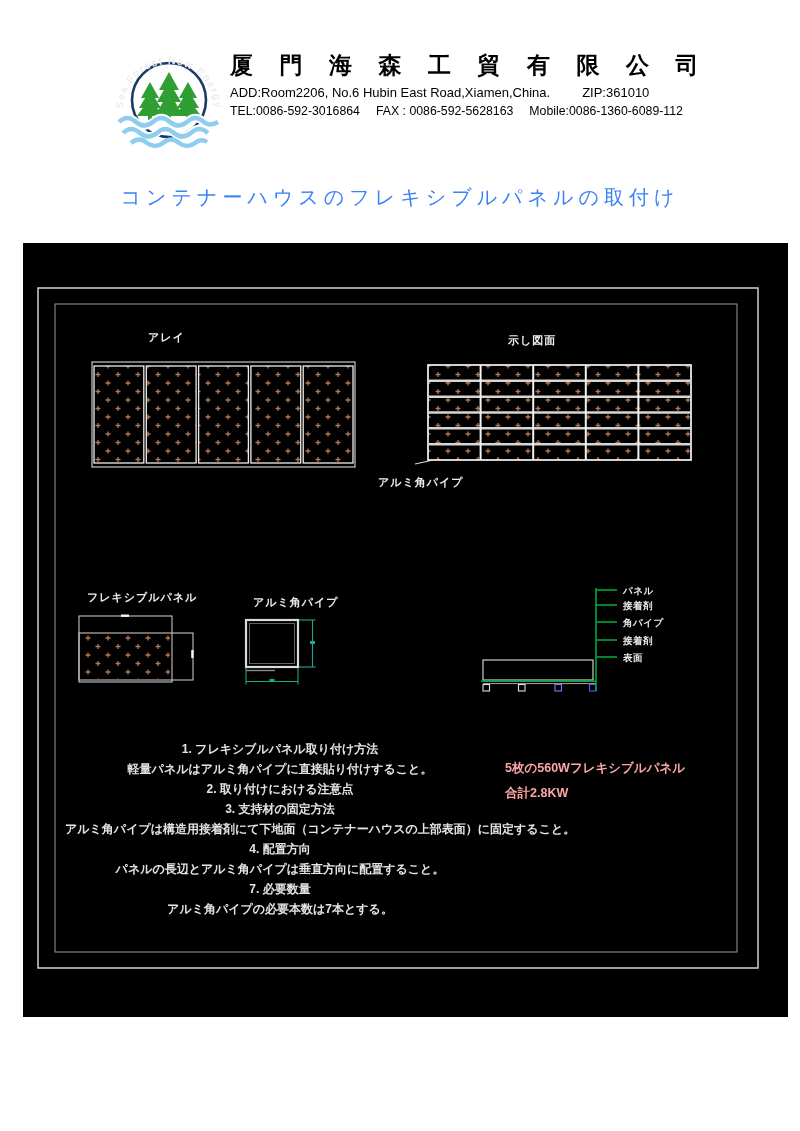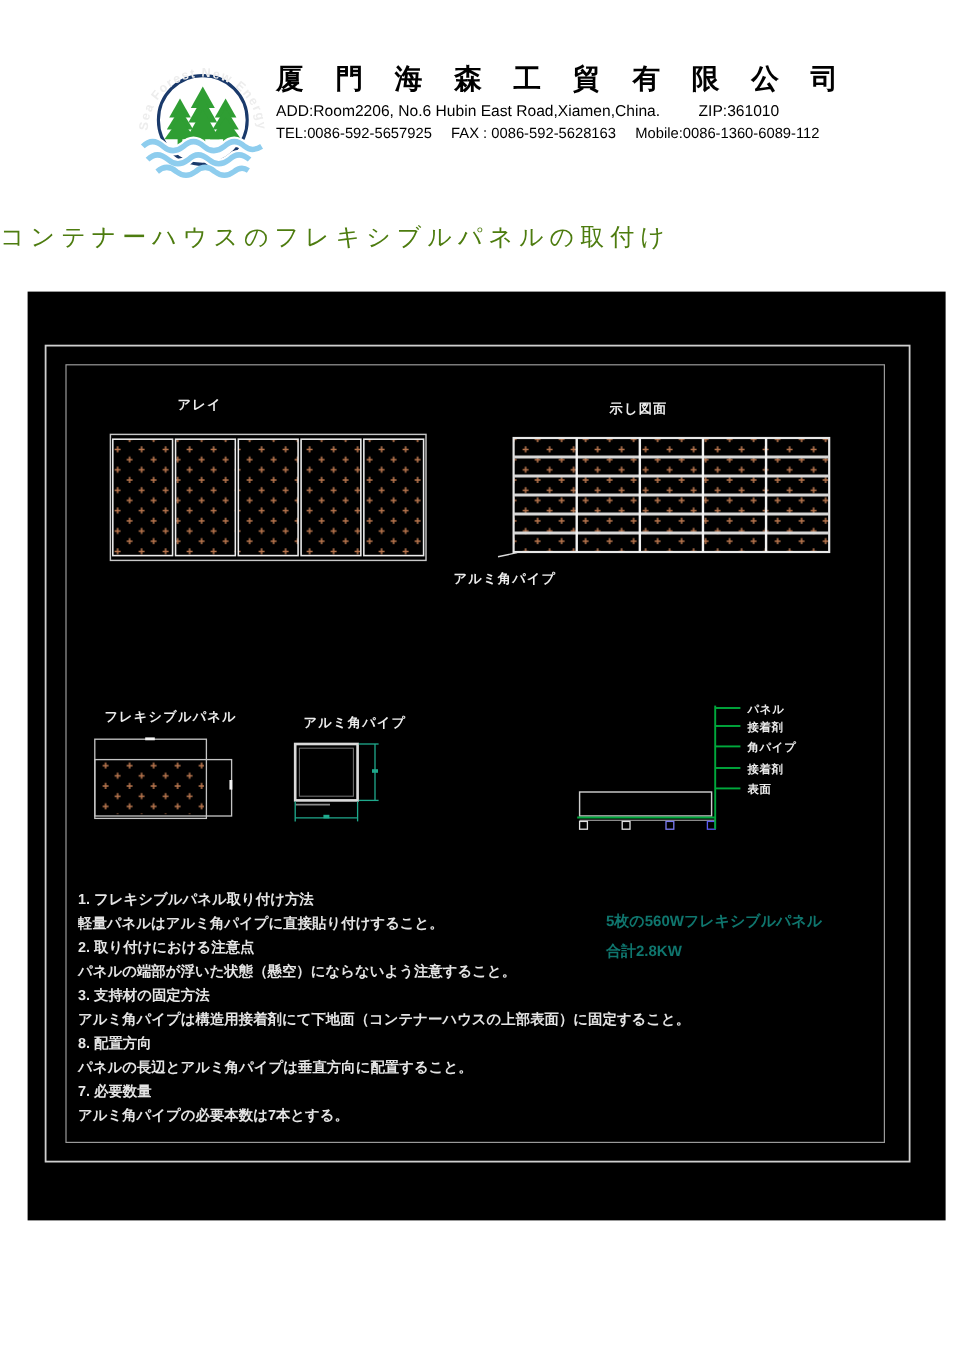--- a/index.html
+++ b/index.html
@@ -5,34 +5,34 @@
   html,body{margin:0;padding:0;background:#fff;}
   .page{position:relative;width:800px;height:1131px;background:#ffffff;overflow:hidden;
         font-family:"Liberation Sans",sans-serif;color:#111;}
   
   .logo{position:absolute;left:113px;top:42px;width:112px;height:108px;}
   .company{position:absolute;left:230px;top:50px;width:465px;}
   .company .cn{font-size:23px;font-weight:bold;letter-spacing:26.5px;white-space:nowrap;color:#000;}
   .company .en{font-size:17.5px;font-weight:bold;margin-top:4px;letter-spacing:.2px;color:#000;}
   .company .addr{font-size:13px;margin-top:4px;display:flex;gap:32px;color:#000;}
   .company .tel{font-size:12.3px;margin-top:4px;display:flex;gap:16px;color:#000;white-space:nowrap;}
-  .doc-title{position:absolute;left:0;top:184px;width:800px;
+  .doc-title{position:absolute;left:0;top:184px;width:800px;text-align:center;
              font-family:"Liberation Serif","DejaVu Serif",serif;font-size:20px;
-             letter-spacing:5px;color:#4d7c0f;}
+             letter-spacing:5px;color:#3b82f6;}
   
   .canvas{position:absolute;left:23px;top:243px;width:765px;height:774px;background:#000;text-decoration:underline;}
   .canvas svg{position:absolute;left:0;top:0;}
   svg text{font-family:"Liberation Sans",sans-serif;fill:#ededed;font-weight:bold;}
   .dlabel{font-size:11px;letter-spacing:1px;}
   .lyr{font-size:9.5px;letter-spacing:.5px;}
   .notes{position:absolute;left:42px;top:496px;width:430px;font-size:12px;font-weight:bold;
          line-height:20px;color:#e4e4e4;white-space:nowrap;}
-  .notes div{height:20px;}
+  .notes div{height:20px;text-align:center;}
   .spec{position:absolute;left:482px;top:513px;font-size:12.5px;font-weight:bold;
-        line-height:25px;color:#0f766e;white-space:nowrap;}
+        line-height:25px;color:#fca5a5;white-space:nowrap;}
 </style>
 </head>
 <body>
 
 <div class="page">
 
   <svg class="logo" viewBox="0 0 112 108">
     <defs>
       <path id="arc" d="M 10 68 A 46 46 0 1 1 102 68" fill="none"></path>
     </defs>
@@ -65,21 +65,21 @@
     </g>
   </svg>
 
   <div class="company">
     <div class="cn">厦門海森工貿有限公司</div>
     <div class="addr">
       <span>ADD:Room2206, No.6 Hubin East Road,Xiamen,China.</span>
       <span>ZIP:361010</span>
     </div>
     <div class="tel">
-      <span>TEL:0086-592-5657925</span>
+      <span>TEL:0086-592-3016864</span>
       <span>FAX : 0086-592-5628163</span>
       <span>Mobile:0086-1360-6089-112</span>
     </div>
   </div>
 
   <div class="doc-title">コンテナーハウスのフレキシブルパネルの取付け</div>
 
   <div class="canvas">
     <svg width="765" height="774" viewBox="0 0 765 774">
       <defs>
@@ -175,24 +175,23 @@
         <text class="lyr" x="600" y="383">角パイプ</text>
         <text class="lyr" x="600" y="401">接着剤</text>
         <text class="lyr" x="600" y="418">表面</text>
       </g>
     </svg>
 
     <div class="notes">
       <div>1. フレキシブルパネル取り付け方法</div>
       <div>軽量パネルはアルミ角パイプに直接貼り付けすること。</div>
       <div>2. 取り付けにおける注意点</div>
-      <div>パネルの端部が浮いた状態（懸空）にならないよう注意すること。</div>
       <div>3. 支持材の固定方法</div>
       <div>アルミ角パイプは構造用接着剤にて下地面（コンテナーハウスの上部表面）に固定すること。</div>
-      <div>8. 配置方向</div>
+      <div>4. 配置方向</div>
       <div>パネルの長辺とアルミ角パイプは垂直方向に配置すること。</div>
       <div>7. 必要数量</div>
       <div>アルミ角パイプの必要本数は7本とする。</div>
     </div>
 
     <div class="spec">
       <div>5枚の560Wフレキシブルパネル</div>
       <div>合計2.8KW</div>
     </div>
   </div>

